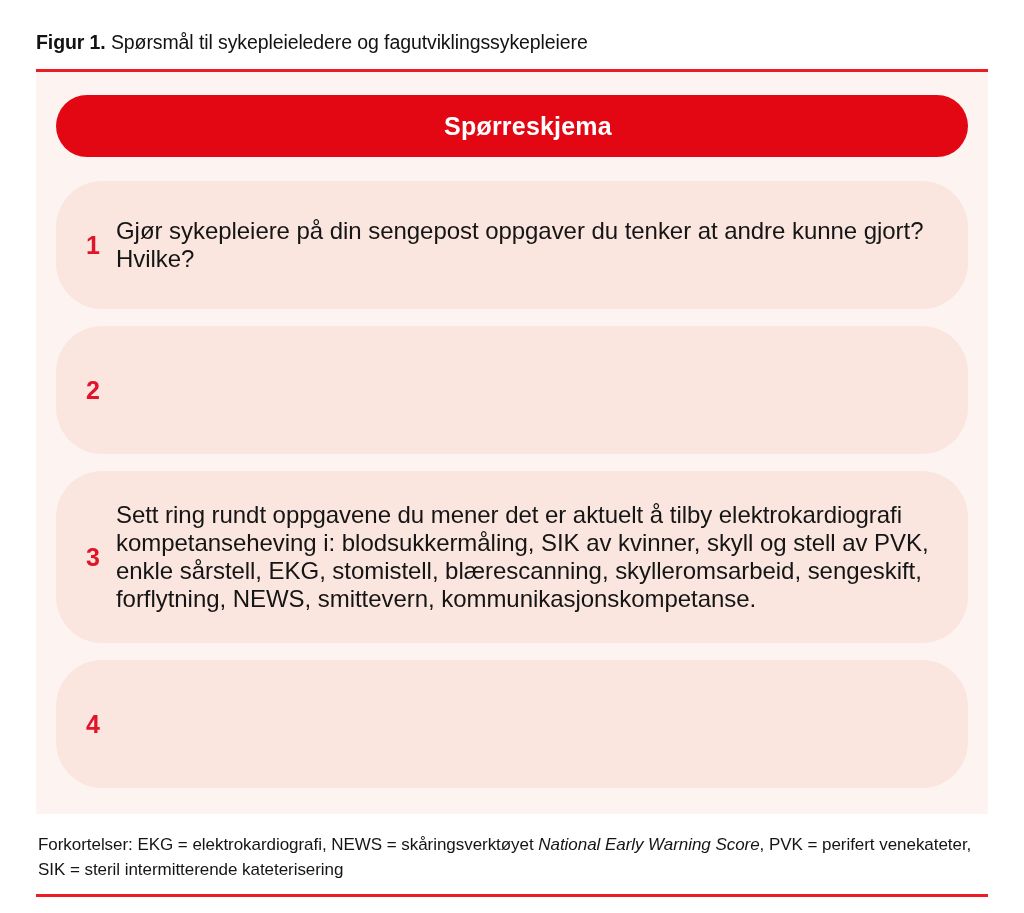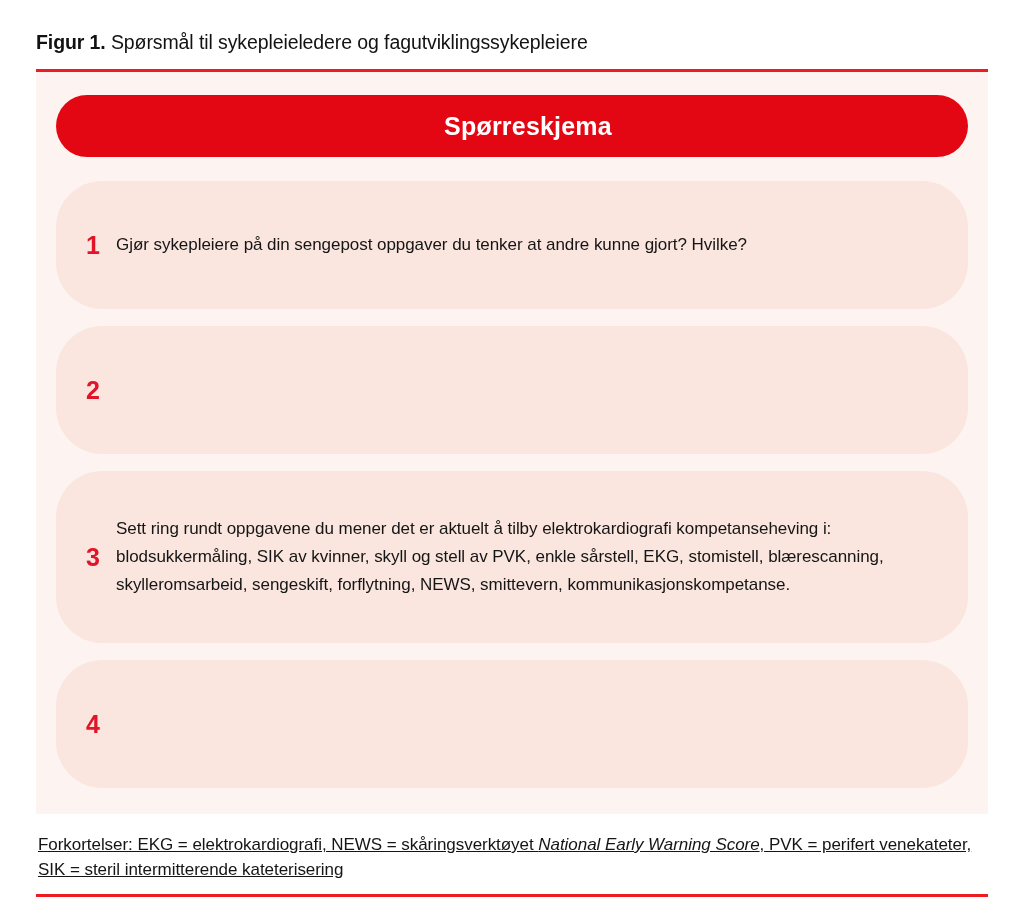--- a/index.html
+++ b/index.html
@@ -98,36 +98,35 @@
     font-size: 25px;
     line-height: 1;
     width: 42px;
     flex: 0 0 42px;
     text-align: center;
     padding-right: 4px;
     box-sizing: border-box;
   }
 
   .q-text {
-    font-size: 17px;
+    font-size: 24px;
     line-height: 28px;
     color: #151515;
     letter-spacing: -0.05px;
     flex: 1 1 auto;
   }
 
   
   .footnote {
     margin: 0 20px;
     padding: 18px 0 0 2px;
     font-size: 17px;
     line-height: 25px;
     color: #151515;
     letter-spacing: -0.05px;
-    text-decoration: underline;
   }
   .footnote .ital {
     font-style: italic;
   }
 
   .rule-bottom {
     height: 3px;
     background: #ED1C24;
     margin: 12px 20px 0 20px;
   }

